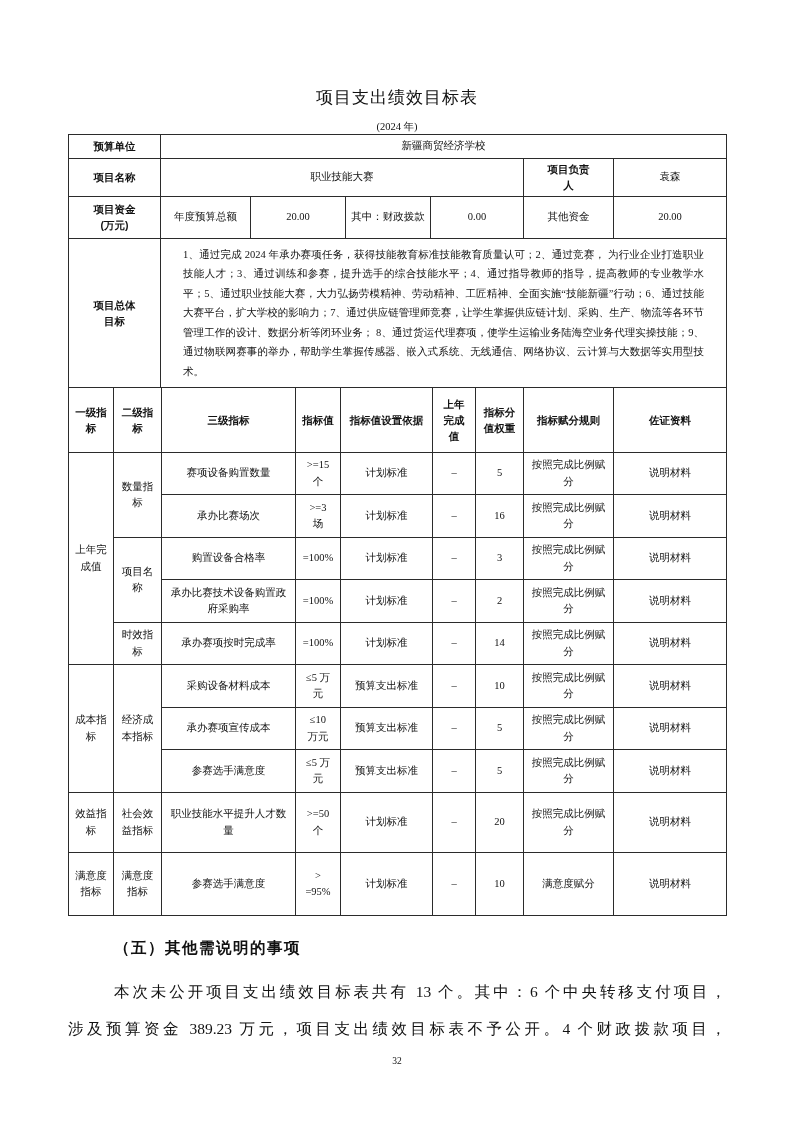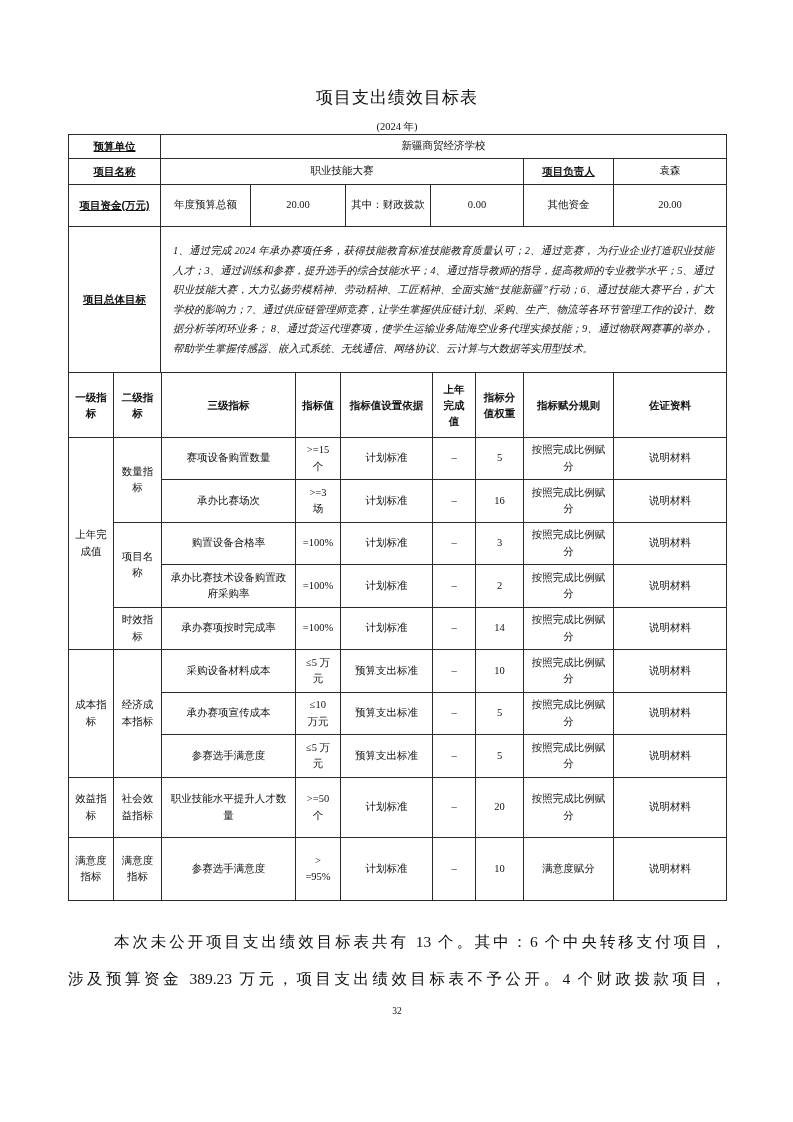--- a/index.html
+++ b/index.html
@@ -34,30 +34,28 @@
     font-size: 10.5px;
     text-align: center;
     vertical-align: middle;
     padding: 2px 4px;
     word-break: break-all;
     line-height: 1.55;
   }
   .lbl {
     font-weight: bold;
     font-family: "Liberation Sans", "DejaVu Sans", sans-serif;
-    padding: 2px 8px;
-    text-decoration: underline;
+    padding: 2px 20px;
   }
   .goal-text {
     text-align: justify;
     text-align-last: left;
-    padding: 6px 12px;
+    padding: 6px 22px;
     line-height: 19.5px;
     word-break: break-all;
-    font-style: italic;
   }
   .head-cell {
     font-weight: bold;
     font-family: "Liberation Sans", "DejaVu Sans", sans-serif;
     padding: 4px 6px;
   }
   .val-cell { white-space: pre-line; }
   .footer-section { margin-top: 22px; }
   .section-heading {
     font-size: 15.5px;
@@ -255,20 +253,21 @@
       <td>计划标准</td>
       <td>–</td>
       <td>10</td>
       <td>满意度赋分</td>
       <td>说明材料</td>
     </tr>
   </tbody>
     </table>
 
   <div class="footer-section">
+    <div class="section-heading">（五）其他需说明的事项</div>
     <div class="para">
       <div class="para-line indent">本次未公开项目支出绩效目标表共有 13 个。其中：6 个中央转移支付项目，</div>
       <div class="para-line">涉及预算资金 389.23 万元，项目支出绩效目标表不予公开。4 个财政拨款项目，</div>
     </div>
     <div class="page-number">32</div>
   </div>
 
 </div>
 
 </body></html>

